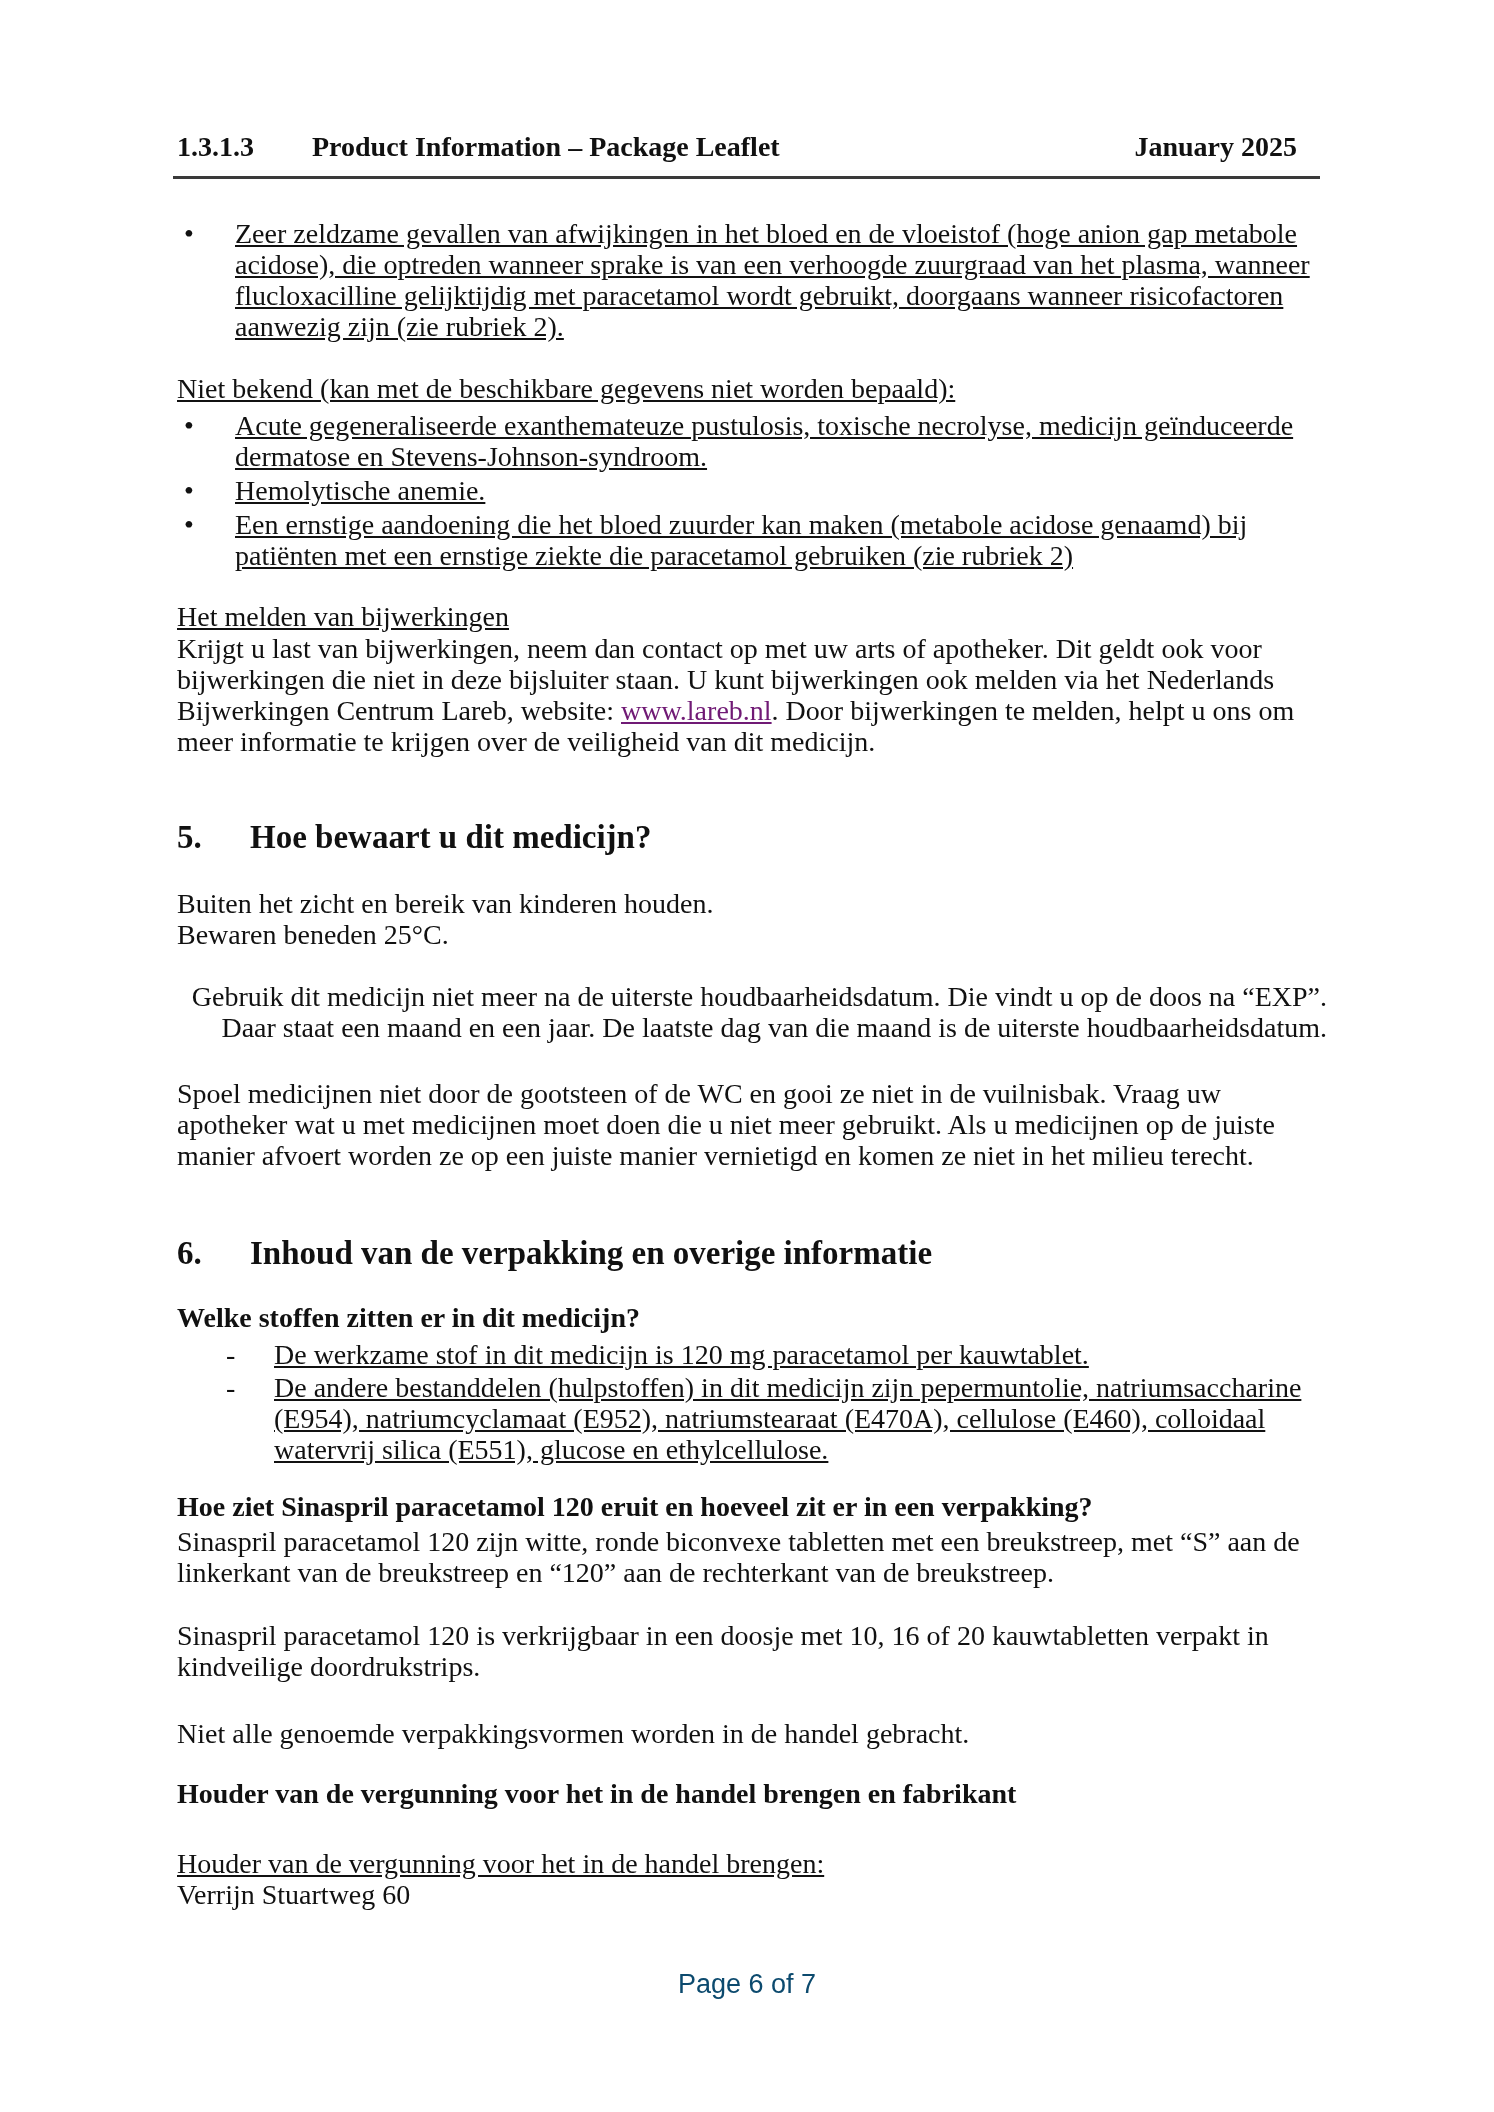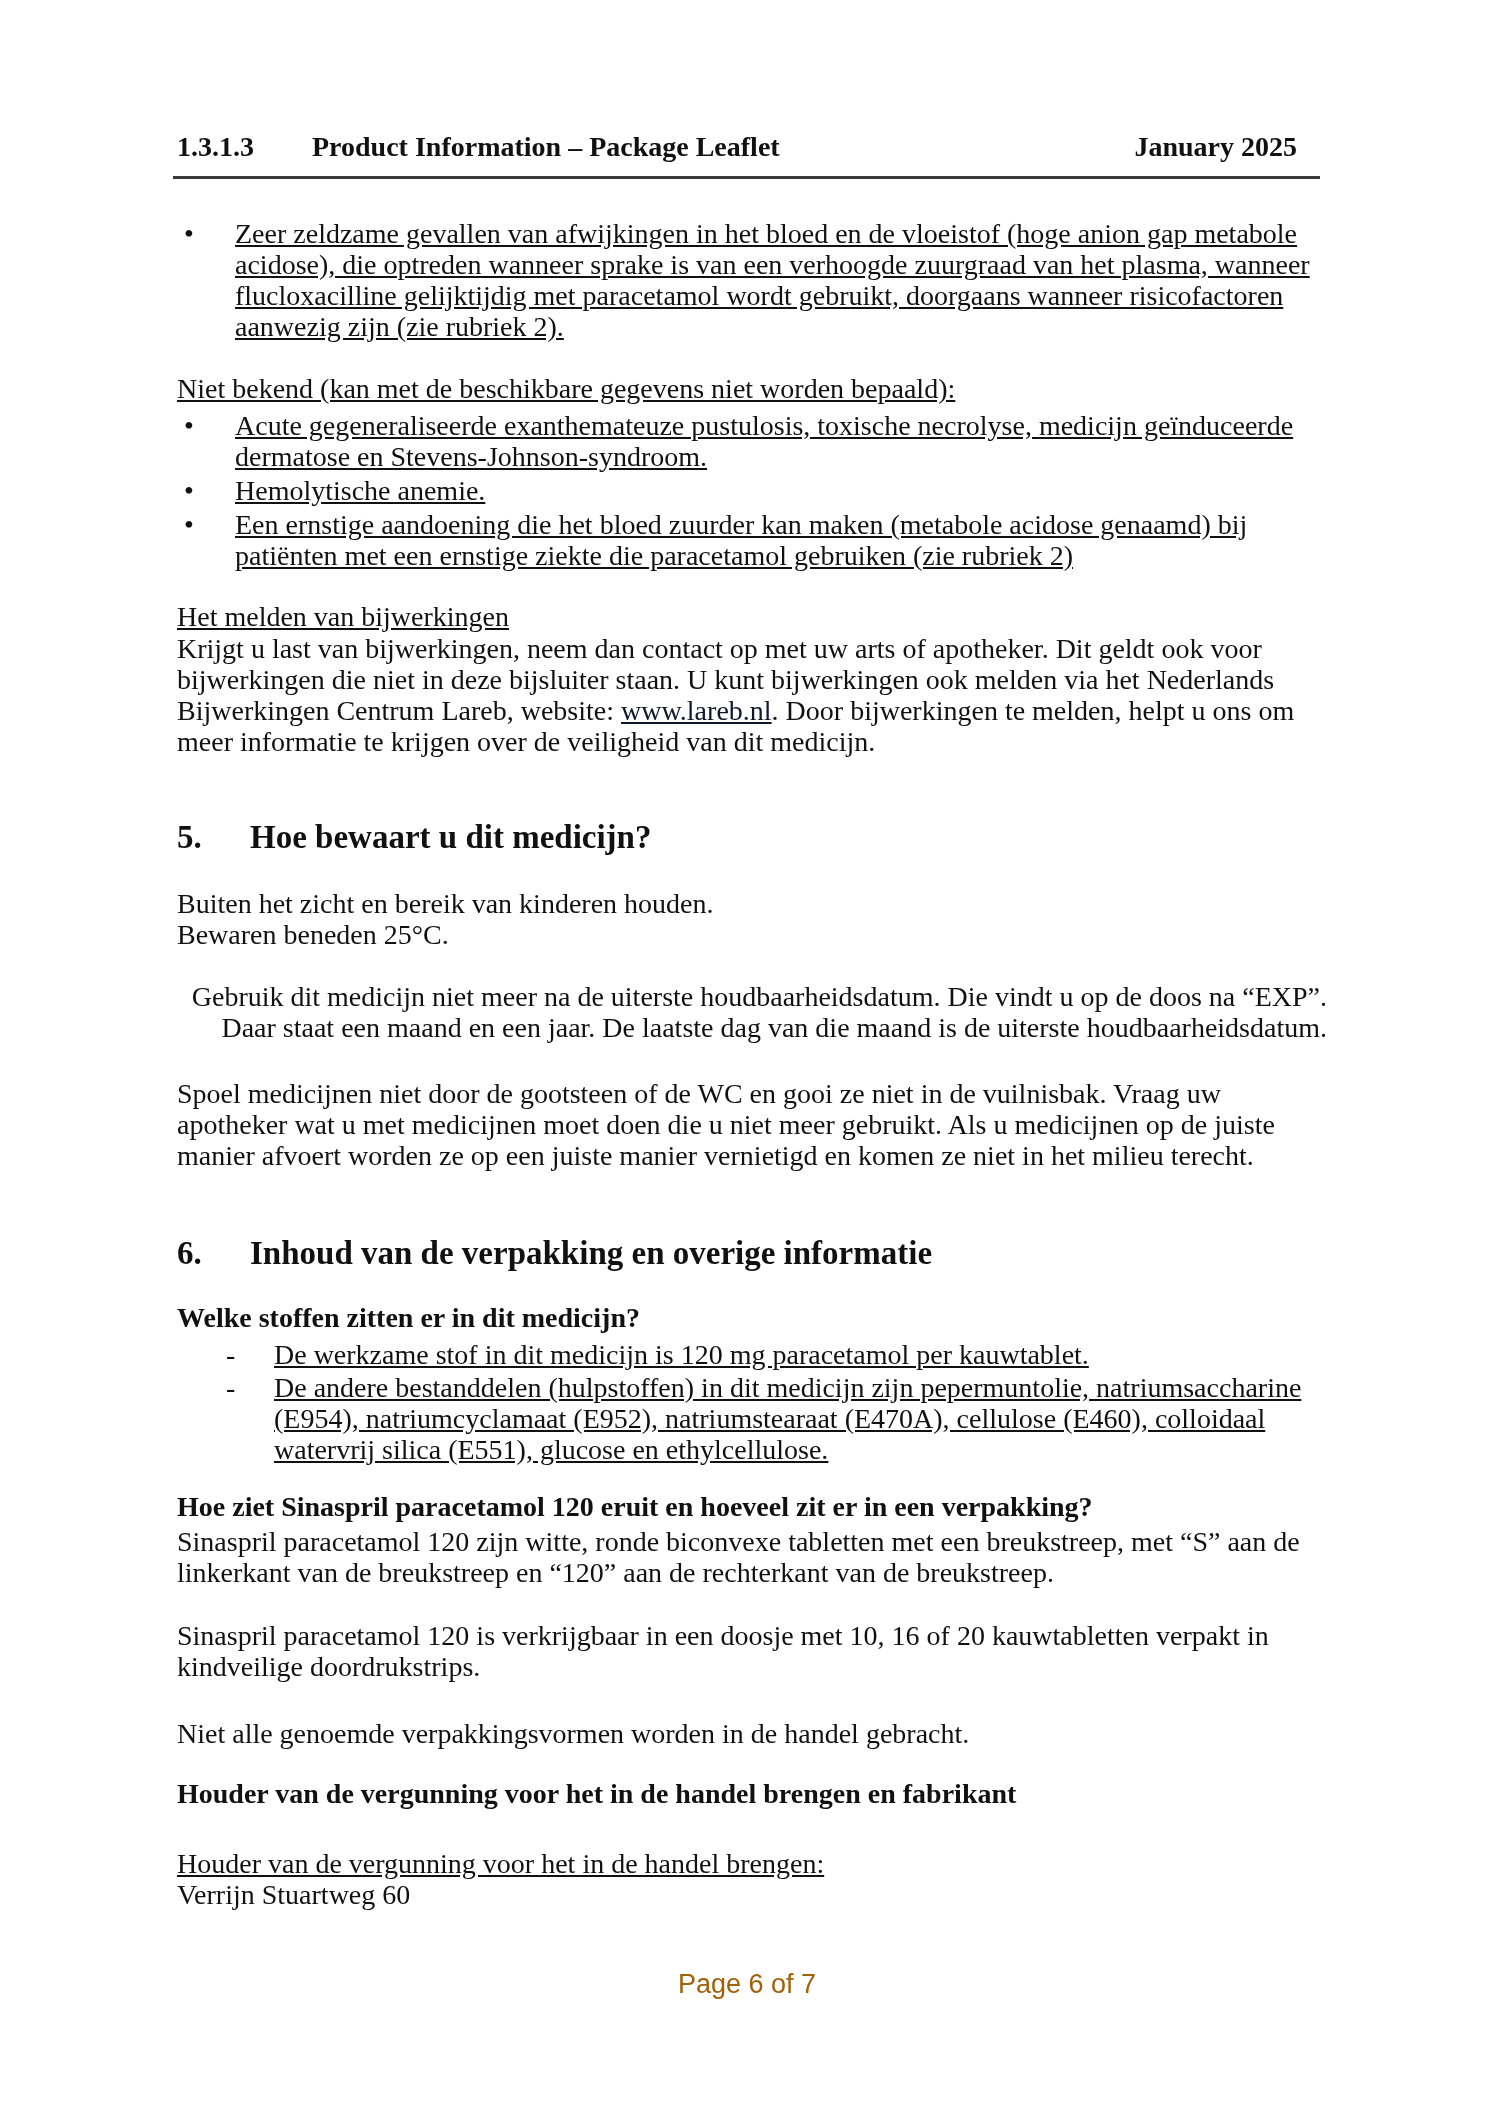--- a/index.html
+++ b/index.html
@@ -30,25 +30,25 @@
   .bold{font-weight:bold;}
   .sec-heading{
     display:flex;font-weight:bold;font-size:33px;line-height:38px;
   }
   .sec-num{width:73px;flex:0 0 73px;}
   .b-item{display:flex;margin-bottom:3px;}
   .b-marker{flex:0 0 58px;padding-left:7px;box-sizing:border-box;}
   .d-item{display:flex;margin-bottom:2px;}
   .d-marker{flex:0 0 97px;padding-left:49px;box-sizing:border-box;}
   .b-text,.d-text{flex:1;text-decoration:underline;}
-  a.link{color:#0f172a;text-decoration:underline;cursor:pointer;}
+  a.link{color:#701a75;text-decoration:underline;cursor:pointer;}
   .footer{
     position:absolute;left:0;width:100%;text-align:center;
     font-family:"Liberation Sans","DejaVu Sans",sans-serif;
-    font-size:27px;line-height:31px;color:#a16207;
+    font-size:27px;line-height:31px;color:#0c4a6e;
   }
 </style>
 </head>
 <body>
 
 <div class="page">
 
   <div class="hdr-row" style="top:131px;">
     <span class="hdr-left">
       <span class="doc-num">1.3.1.3</span>

